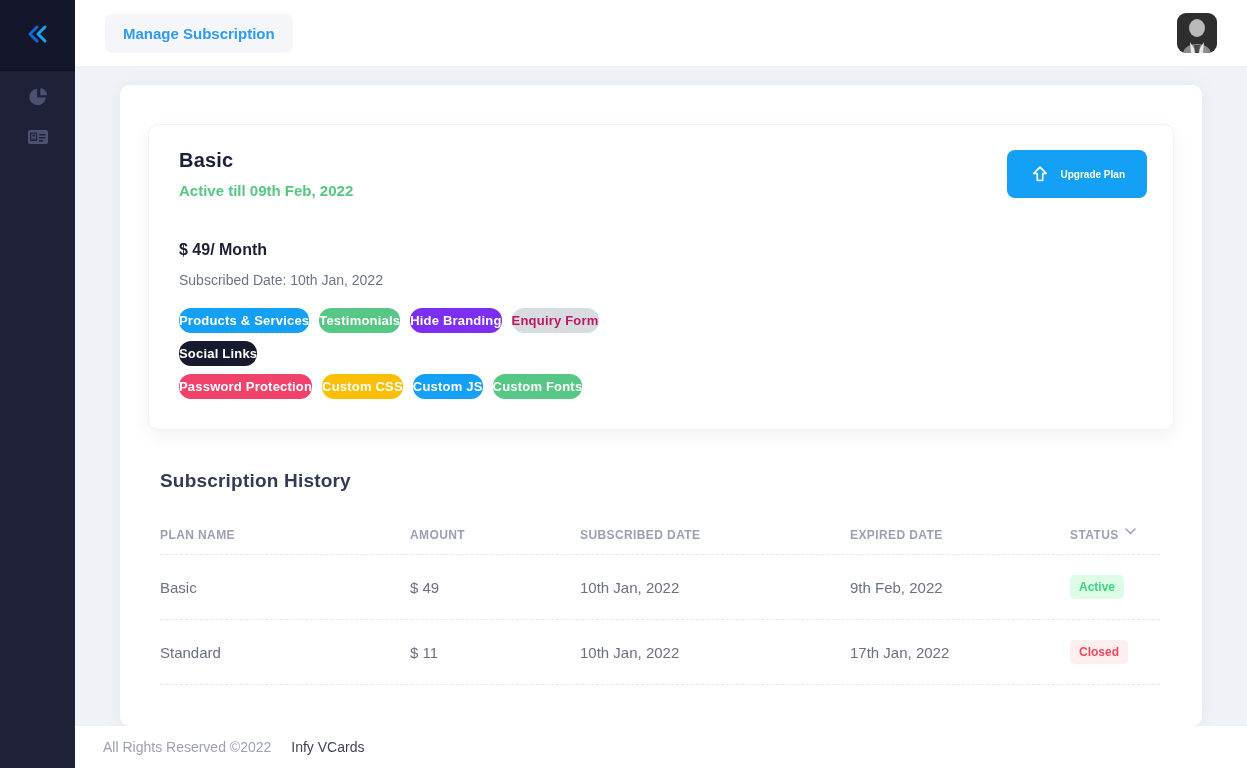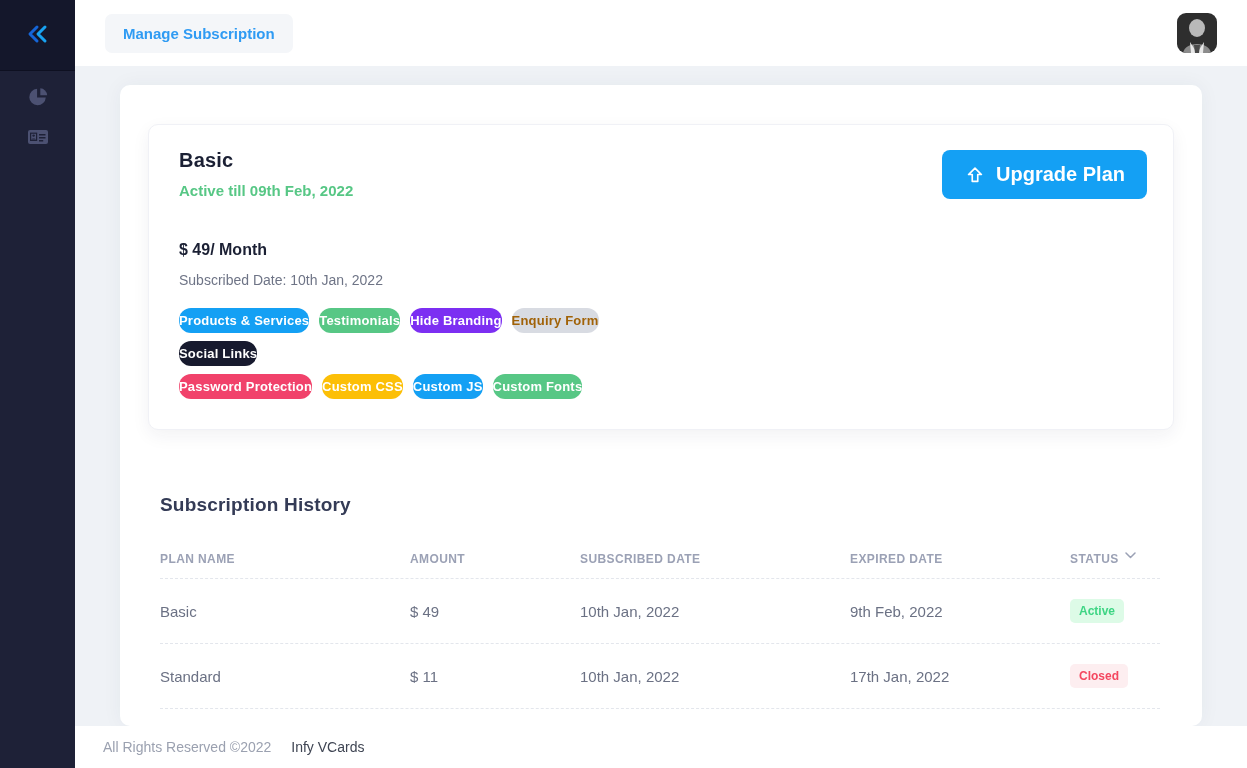--- a/index.html
+++ b/index.html
@@ -34,29 +34,29 @@
 
   
   .plan-card { background:#ffffff; border:1px solid #f0f1f6; border-radius:10px;
     box-shadow:0 6px 18px rgba(30,35,60,.06); padding:24px 26px 30px 30px;
     position:relative; min-height:288px; }
   .plan-name { font-size:20px; font-weight:700; color:#1b2034; letter-spacing:.2px; }
   .plan-active { font-size:15px; font-weight:700; color:#57c785; margin-top:10px; }
   .plan-price { font-size:16px; font-weight:700; color:#1b2034; margin-top:42px; }
   .plan-subdate { font-size:14px; color:#6e7486; margin-top:13px; }
   .upgrade-btn { position:absolute; top:25px; right:26px; background:#14a0f4;
-    color:#ffffff; border:none; border-radius:8px; padding:13px 22px; font-size:20px;
+    color:#ffffff; border:none; border-radius:8px; padding:13px 22px; font-size:10px;
     font-weight:700; display:flex; align-items:center; gap:10px; cursor:pointer;
     font-family:"Liberation Sans", sans-serif; }
   .badges { margin-top:20px; display:flex; flex-wrap:wrap; gap:8px 10px; max-width:600px; }
   .badge { display:inline-block; font-size:13px; font-weight:700; padding:6px 0;
     border-radius:12px; line-height:1; letter-spacing:.2px; }
 
   
-  .history { margin:64px 0 0 12px; width:1000px; }
+  .history { margin:40px 0 0 12px; width:1000px; }
   .history-title { font-size:19px; font-weight:700; color:#343b56; letter-spacing:.2px; }
   .search-box { margin-top:23px; width:250px; height:42px; background:#eef0f4;
     border-radius:8px; display:flex; align-items:center; padding:0 12px; gap:9px; }
   .search-box input { border:none; background:transparent; outline:none; font-size:15px;
     color:#4a5066; width:180px; font-family:"Liberation Sans", sans-serif; }
   .search-box input::placeholder { color:#a9afc2; }
 
   .table { margin-top:22px; width:1000px; }
   .t-row { display:grid; grid-template-columns:25% 17% 27% 22% 9%; align-items:center; }
   .t-head { padding:14px 0 12px 0; }
@@ -144,21 +144,21 @@
               </svg>
             </span>
             <span>Upgrade Plan</span>
           </button>
           <div class="plan-price">$ 49/ Month</div>
           <div class="plan-subdate">Subscribed Date: 10th Jan, 2022</div>
           <div class="badges">
             <span class="badge" style=";background:#14a0f4;color:#ffffff">Products &amp; Services</span>
             <span class="badge" style=";background:#57c785;color:#ffffff">Testimonials</span>
             <span class="badge" style=";background:#7c2ff2;color:#ffffff">Hide Branding</span>
-            <span class="badge" style=";background:#d8dbe2;color:#a16207">Enquiry Form</span>
+            <span class="badge" style=";background:#d8dbe2;color:#be185d">Enquiry Form</span>
             <span class="badge" style="margin-right:430px;background:#171a2e;color:#ffffff">Social Links</span>
             <span class="badge" style=";background:#f1426b;color:#ffffff">Password Protection</span>
             <span class="badge" style=";background:#fcbf07;color:#ffffff">Custom CSS</span>
             <span class="badge" style=";background:#14a0f4;color:#ffffff">Custom JS</span>
             <span class="badge" style=";background:#57c785;color:#ffffff">Custom Fonts</span>
           </div>
         </div>
 
         <div class="history">
           <div class="history-title">Subscription History</div>

